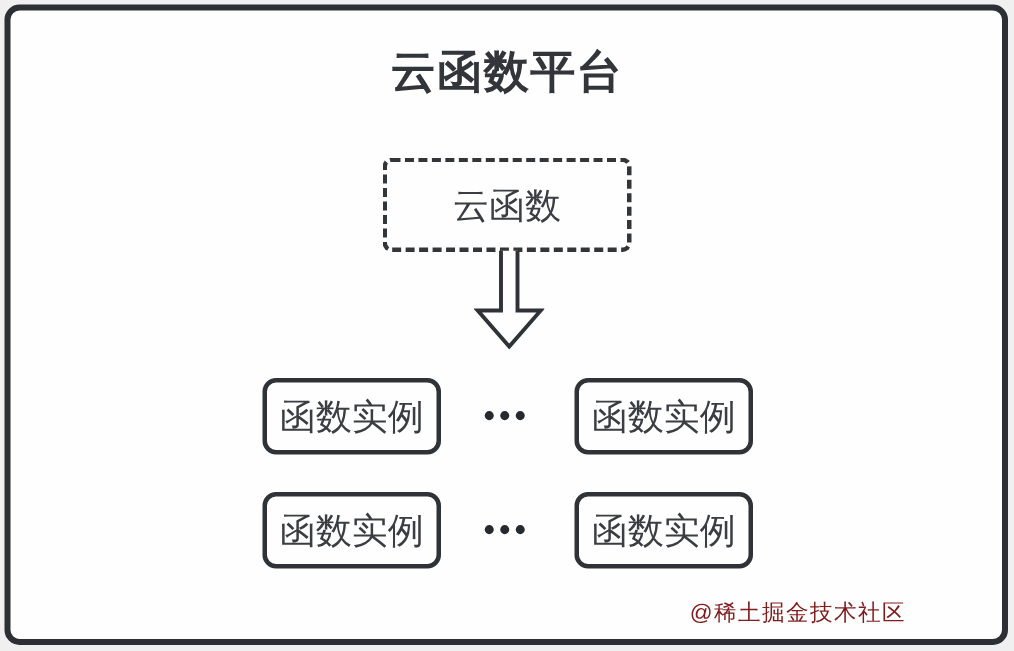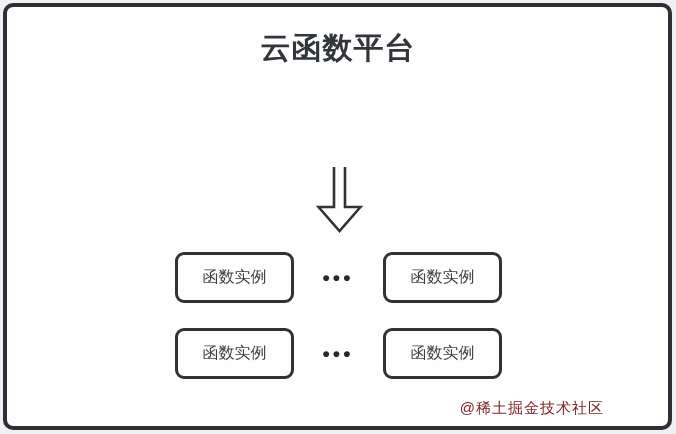--- a/index.html
+++ b/index.html
@@ -65,21 +65,21 @@
     position: absolute;
     width: 119px;
     height: 51px;
     box-sizing: border-box;
     border: 3px solid #2f3236;
     border-radius: 9px;
     background: #fefefe;
     display: flex;
     align-items: center;
     justify-content: center;
-    font-size: 16px;
+    font-size: 24px;
     color: #3a3d41;
   }
   .box-r1-left  { left: 175px; top: 252px; }
   .box-r1-right { left: 383px; top: 252px; }
   .box-r2-left  { left: 175px; top: 328px; }
   .box-r2-right { left: 383px; top: 328px; }
   .dots {
     position: absolute;
     width: 60px;
     text-align: center;
@@ -101,20 +101,23 @@
 </style>
 </head>
 <body>
 
 <div class="stage">
 
   <div class="frame"></div>
 
   <div class="title">云函数平台</div>
 
+  <div class="cloud-node">
+    <span>云函数</span>
+  </div>
 
   <svg class="arrow" viewBox="0 0 47 66">
     <path d="M18 0 L18 40 L2.5 40 L23.5 64 L44.5 40 L29 40 L29 0" fill="#fefefe" stroke="#2f3236" stroke-width="2.6" stroke-linejoin="miter"></path>
   </svg>
 
   <div class="instance-box box-r1-left">
     <span>函数实例</span>
   </div>
 
   <div class="dots dots-r1">•••</div>

